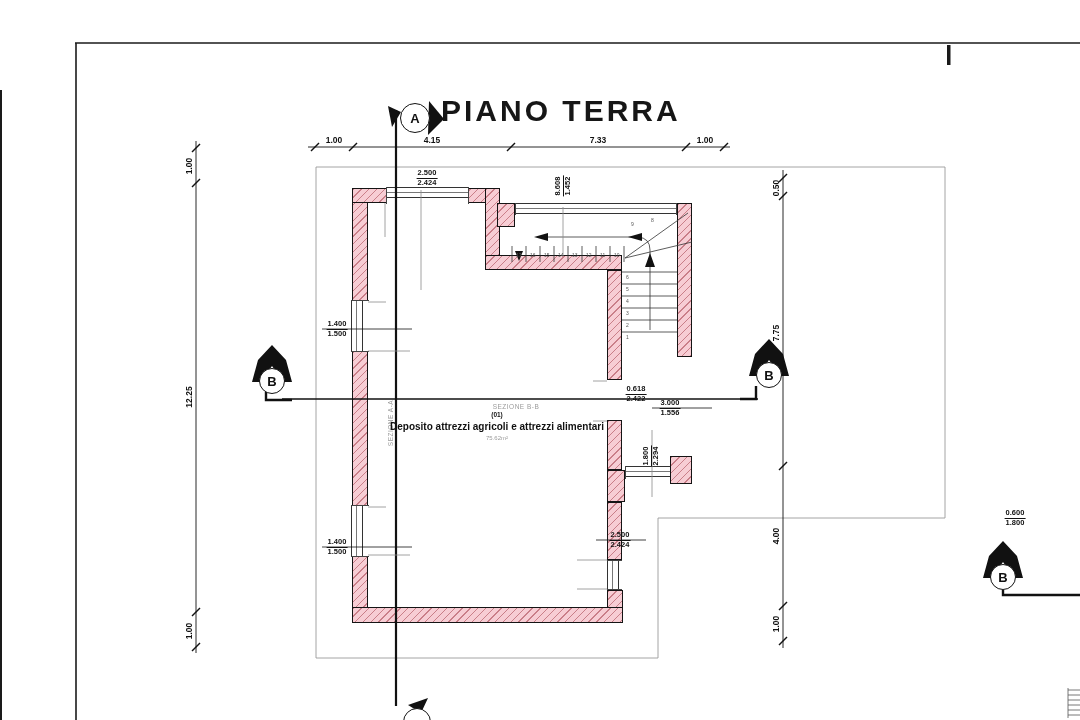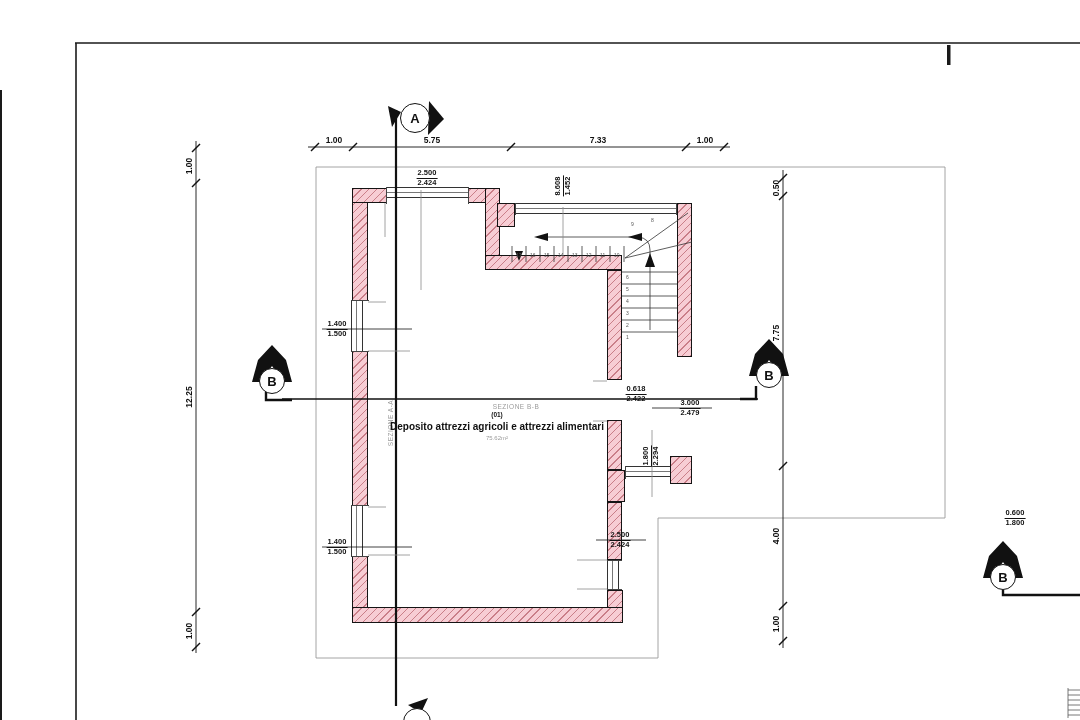--- a/index.html
+++ b/index.html
@@ -192,23 +192,24 @@
   <div class="mcirc" style="left:259px;top:368px;width:26px;height:26px">
     <span>B</span>
   </div>
   <div class="mcirc" style="left:756px;top:362px;width:26px;height:26px">
     <span>B</span>
   </div>
   <div class="mcirc" style="left:990px;top:564px;width:26px;height:26px">
     <span>B</span>
   </div>
 
+  <div id="title" style="left:441px;top:94px">PIANO TERRA</div>
 
   <div class="dim ctr" style="left:334px;top:140px">1.00</div>
-  <div class="dim ctr" style="left:432px;top:140px">5.75</div>
+  <div class="dim ctr" style="left:432px;top:140px">4.15</div>
   <div class="dim ctr" style="left:598px;top:140px">7.33</div>
   <div class="dim ctr" style="left:705px;top:140px">1.00</div>
 
   <div class="dim rot" style="left:189px;top:166px">1.00</div>
   <div class="dim rot" style="left:189px;top:397px">12.25</div>
   <div class="dim rot" style="left:189px;top:631px">1.00</div>
 
   <div class="dim rot" style="left:776px;top:188px">0.50</div>
   <div class="dim rot" style="left:776px;top:333px">7.75</div>
   <div class="dim rot" style="left:776px;top:536px">4.00</div>
@@ -227,23 +228,23 @@
     <span>1.500</span>
   </div>
   <div class="frac ctr" style="left:337px;top:547px">
     <span class="t">1.400</span>
     <span>1.500</span>
   </div>
   <div class="frac ctr" style="left:636px;top:394px">
     <span class="t">0.618</span>
     <span>2.422</span>
   </div>
-  <div class="frac ctr" style="left:690px;top:408px">
+  <div class="frac ctr" style="left:670px;top:408px">
     <span class="t">3.000</span>
-    <span>2.479</span>
+    <span>1.556</span>
   </div>
   <div class="frac rot ctr" style="left:651px;top:456px">
     <span class="t">1.800</span>
     <span>2.294</span>
   </div>
   <div class="frac ctr" style="left:620px;top:540px">
     <span class="t">2.500</span>
     <span>2.424</span>
   </div>
   <div class="frac ctr" style="left:1015px;top:518px">

